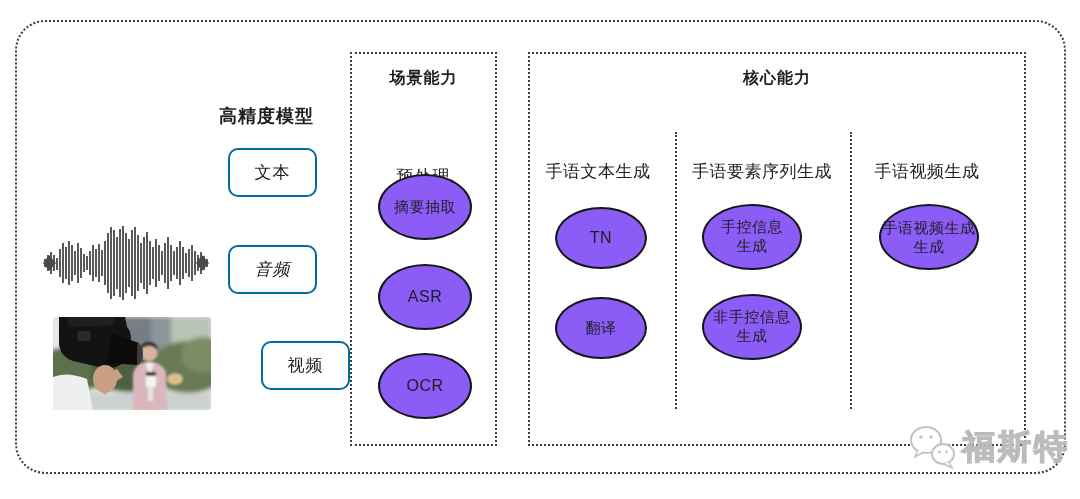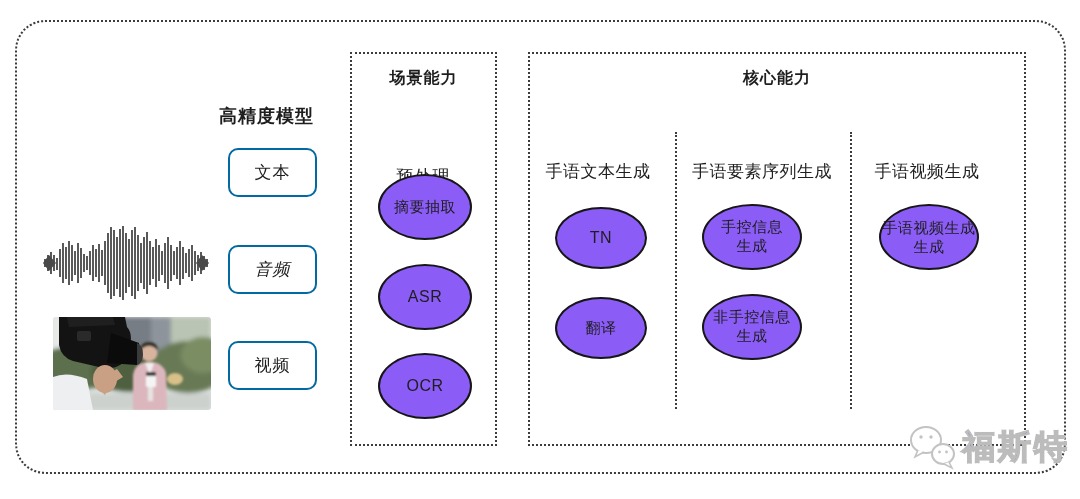--- a/index.html
+++ b/index.html
@@ -19,21 +19,21 @@
   .input-title{left:219px;top:104px;font-size:18px;font-weight:bold;letter-spacing:1px;}
   .sample-text{left:45px;top:159px;font-size:21px;letter-spacing:0.5px;}
   .io-box{
     left:228px;width:85px;height:45px;
     border:2px solid #0369a1;border-radius:10px;
     display:flex;align-items:center;justify-content:center;
     font-size:17px;letter-spacing:1px;background:#fff;
   }
   .io-text{top:148px;}
   .io-audio{top:245px;font-style:italic;}
-  .io-video{top:341px;}
+  .io-video{top:341px;margin-left:33px;}
   .waveform{left:43px;top:225px;}
   .video-thumb{left:53px;top:317px;border-radius:3px;overflow:hidden;}
 
   
   .dash-box{border:2px dotted #3c3c3c;background:transparent;}
   .scene-box{left:350px;top:52px;width:143px;height:390px;}
   .core-box{left:528px;top:52px;width:494px;height:390px;}
   .box-title{
     left:0;top:14px;width:100%;text-align:center;
     font-size:16px;font-weight:bold;letter-spacing:1px;

